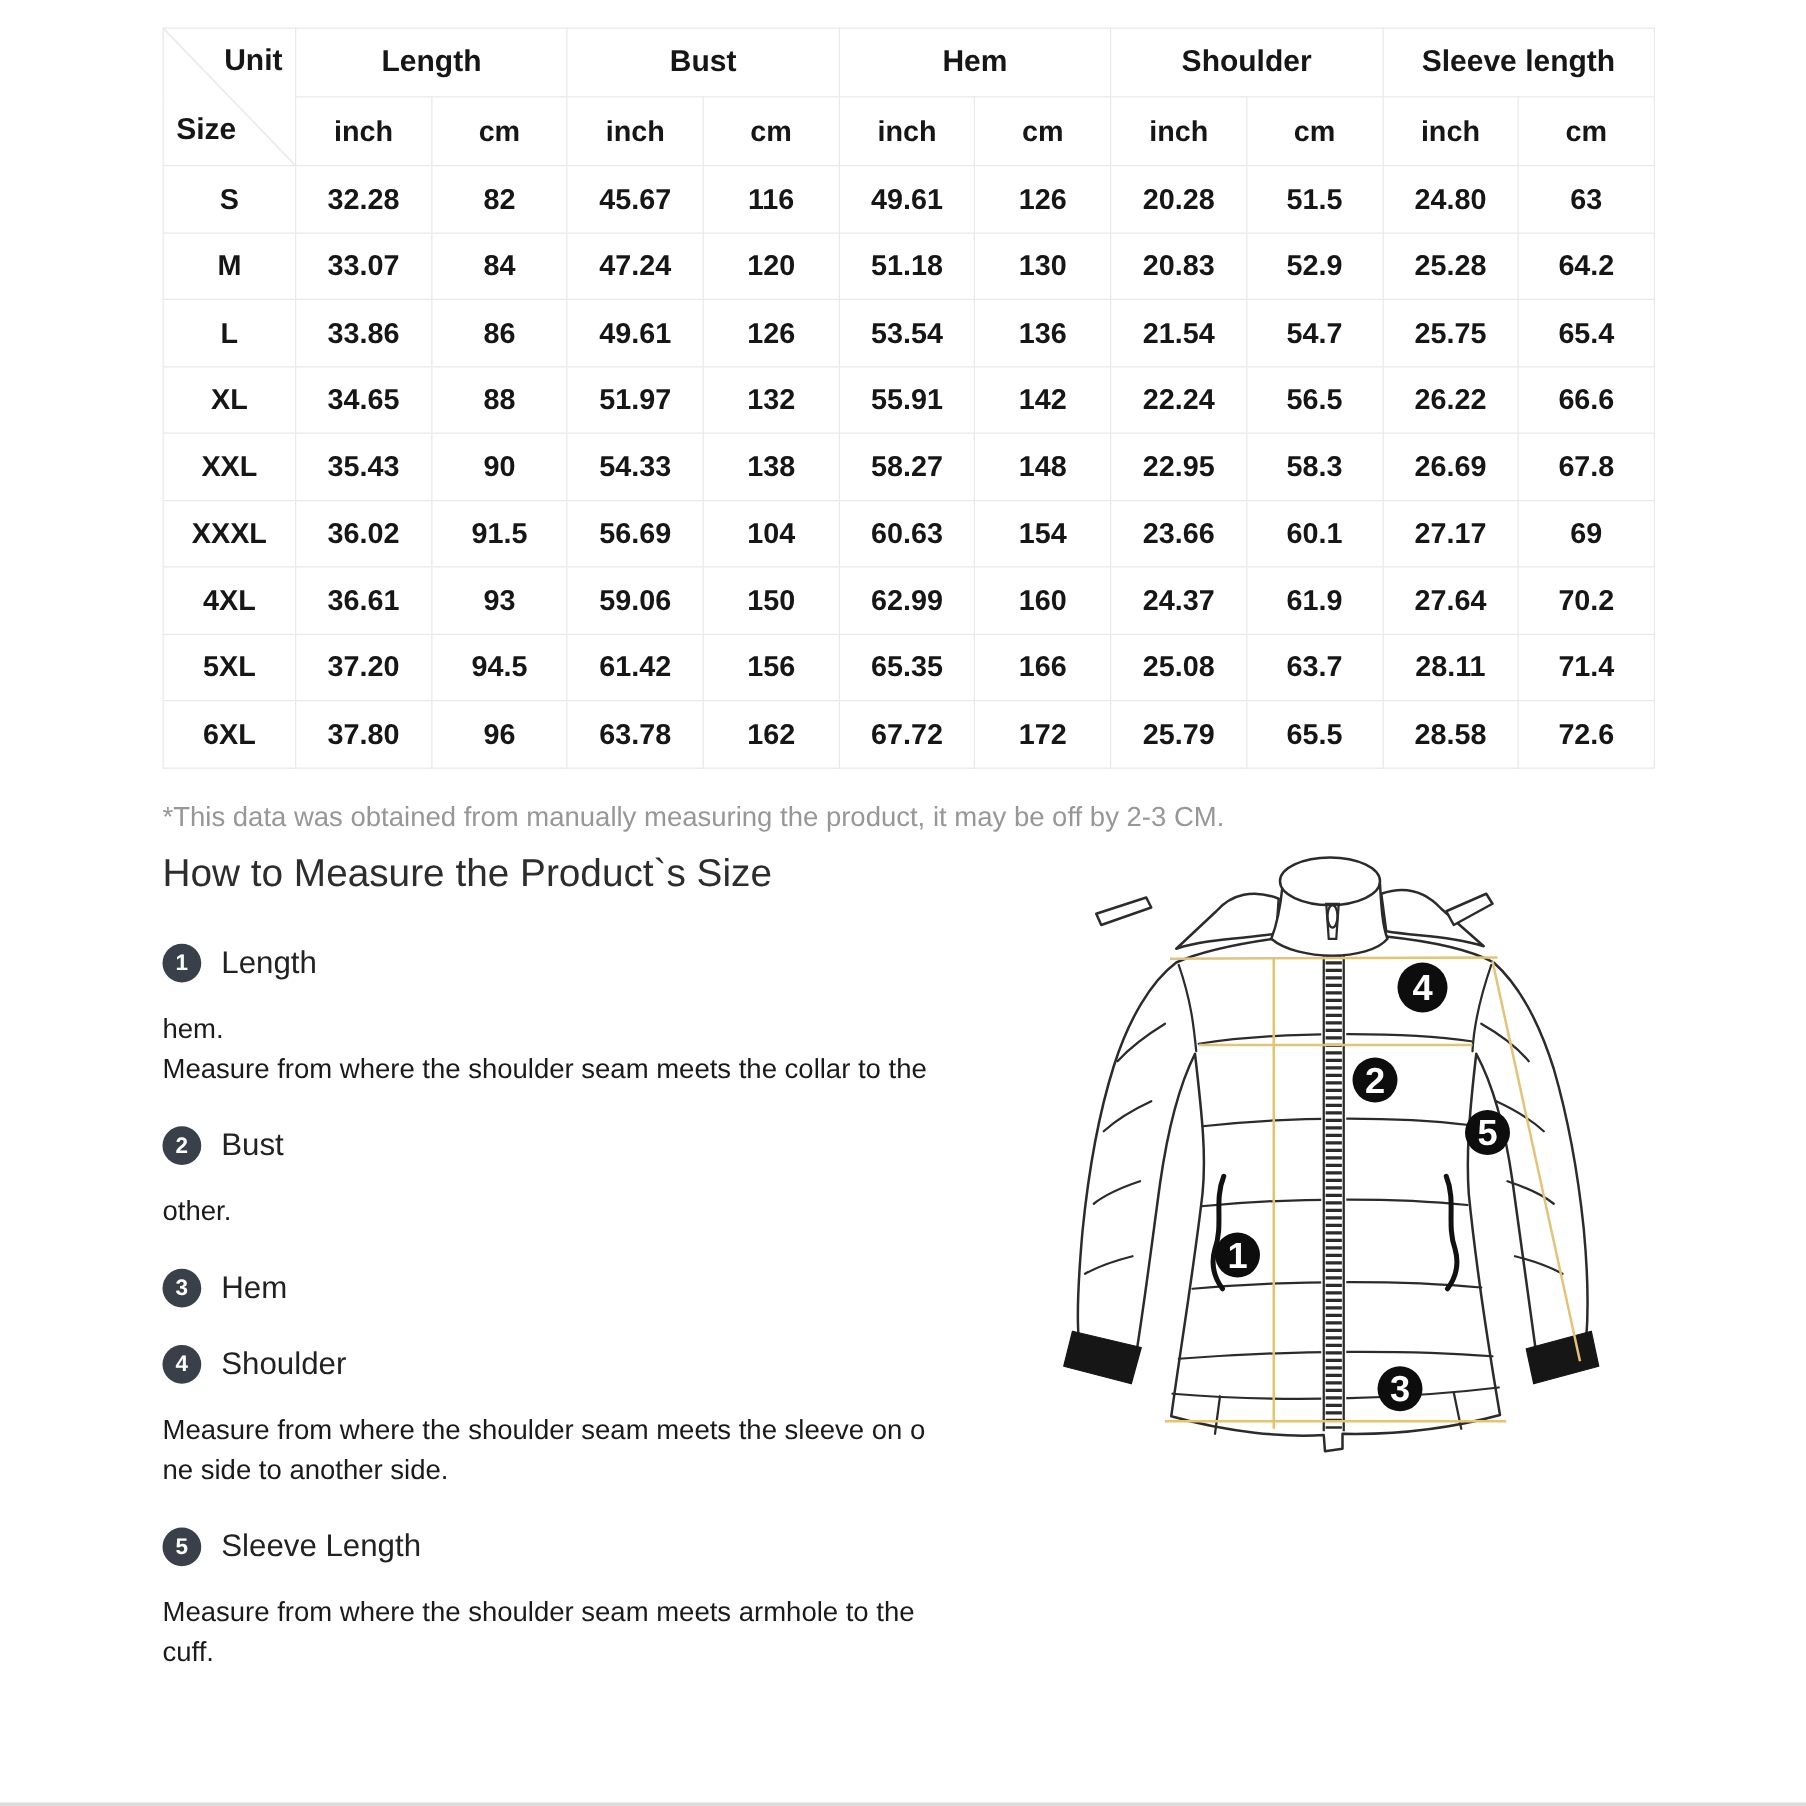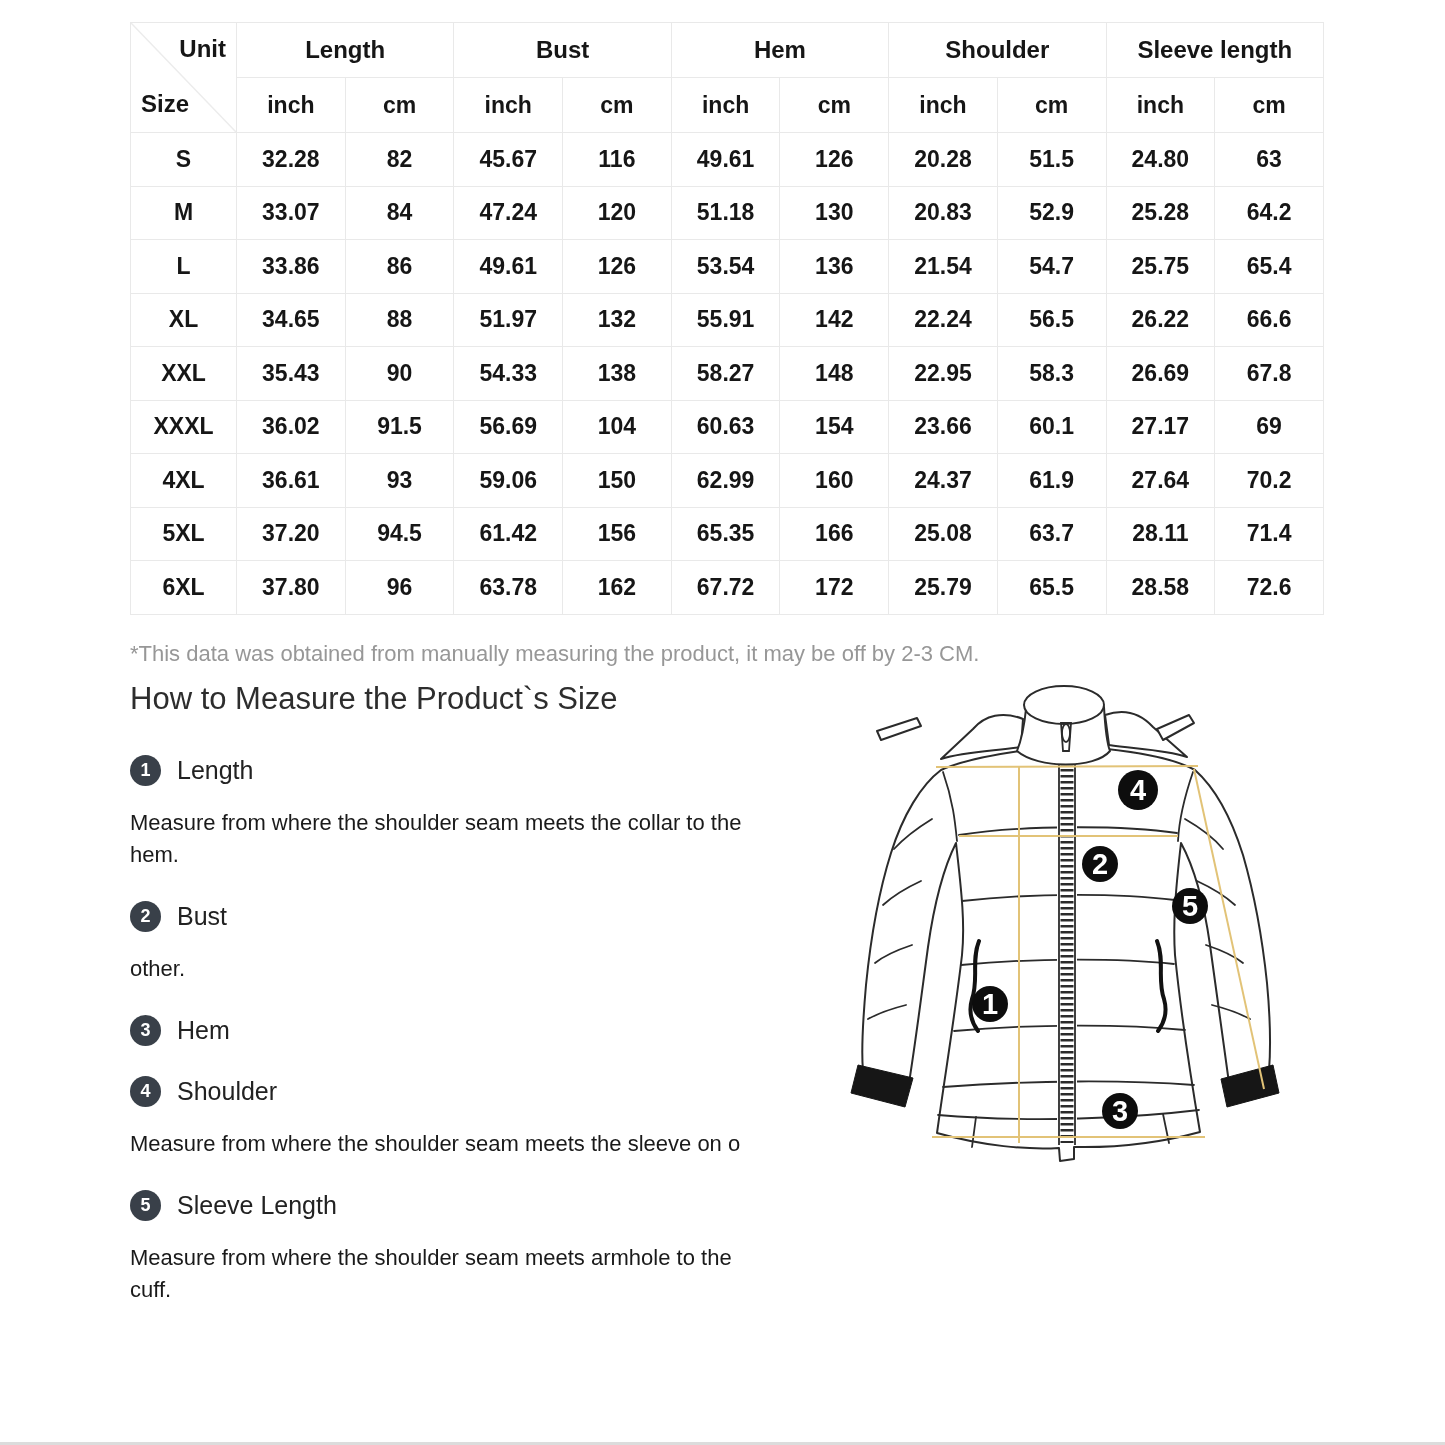--- a/index.html
+++ b/index.html
@@ -230,22 +230,22 @@
 
 <div class="guide">
   <h2>How to Measure the Product`s Size</h2>
   <div>
       <div class="guide-item">
         <div class="item-head">
           <div class="badge">1</div>
           <div class="item-label">Length</div>
         </div>
         <div class="item-desc">
+          <div>hem.</div>
           <div>Measure from where the shoulder seam meets the collar to the</div>
-          <div>hem.</div>
         </div>
       </div>
       <div class="guide-item">
         <div class="item-head">
           <div class="badge">2</div>
           <div class="item-label">Bust</div>
         </div>
         <div class="item-desc">
           <div>other.</div>
         </div>
@@ -256,20 +256,21 @@
           <div class="item-label">Hem</div>
         </div>
       </div>
       <div class="guide-item">
         <div class="item-head">
           <div class="badge">4</div>
           <div class="item-label">Shoulder</div>
         </div>
         <div class="item-desc">
           <div>Measure from where the shoulder seam meets the sleeve on o</div>
+          <div>ne side to another side.</div>
         </div>
       </div>
       <div class="guide-item">
         <div class="item-head">
           <div class="badge">5</div>
           <div class="item-label">Sleeve Length</div>
         </div>
         <div class="item-desc">
           <div>Measure from where the shoulder seam meets armhole to the</div>
           <div>cuff.</div>

